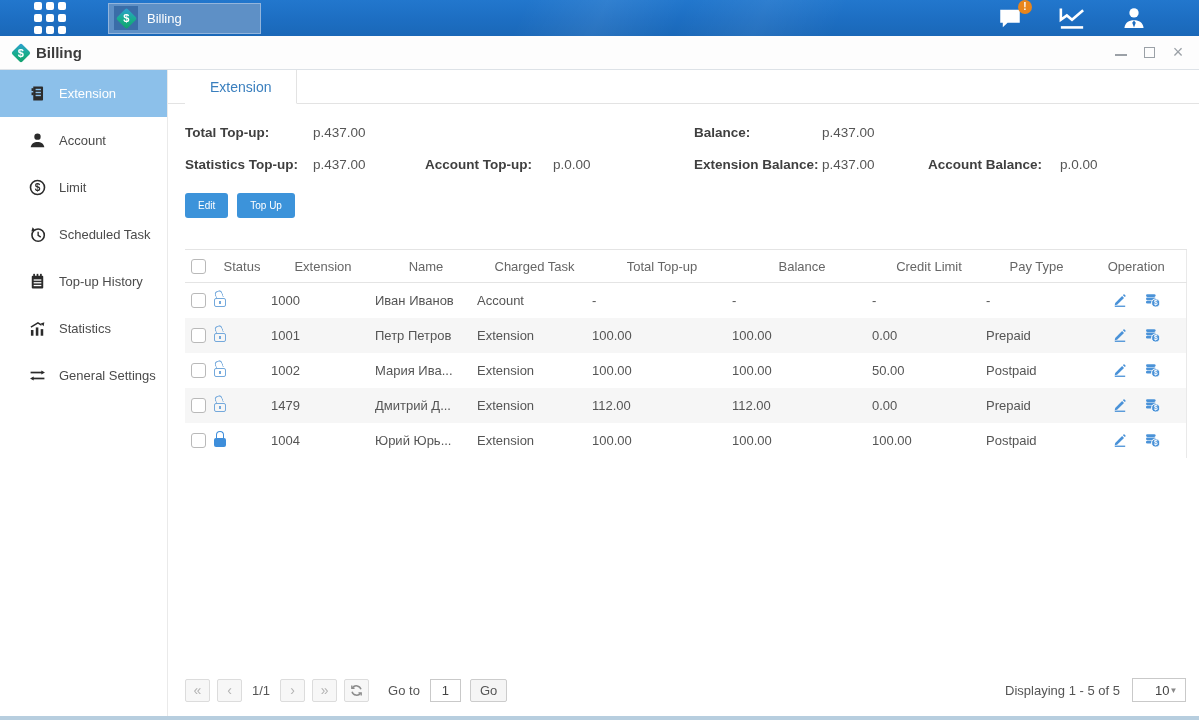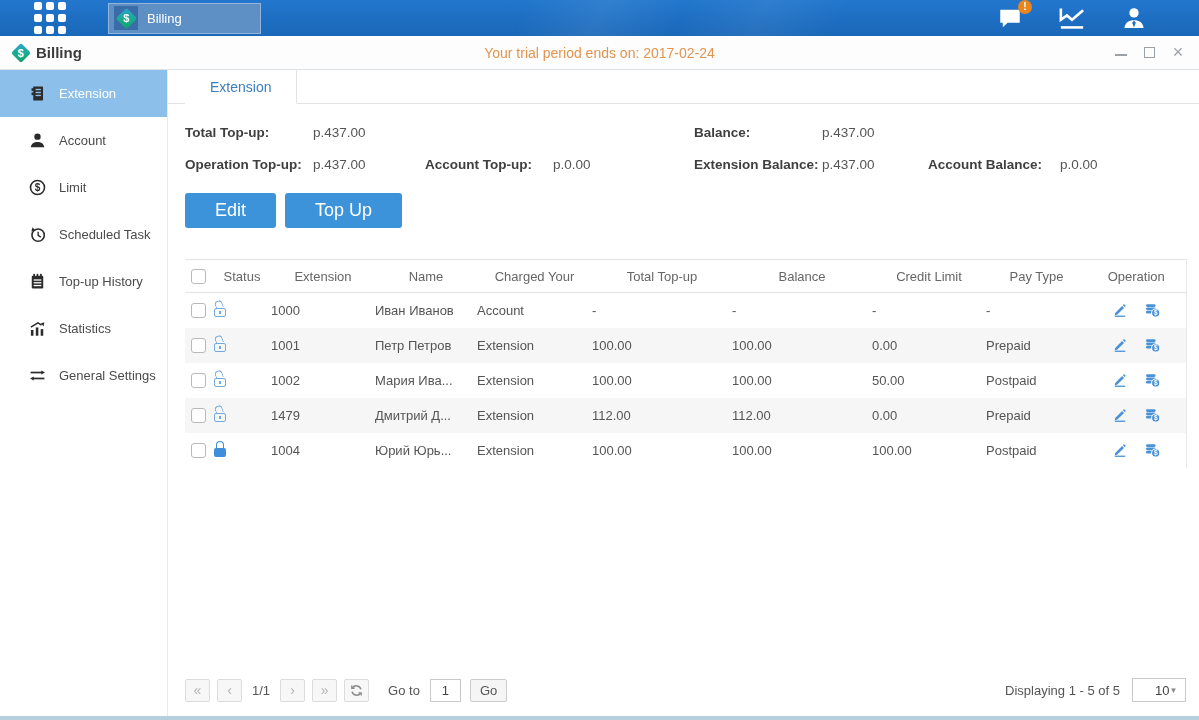--- a/index.html
+++ b/index.html
@@ -51,21 +51,21 @@
 
   
   .summary { margin-top:21px; display:grid; grid-template-columns:240px 269px 234px 1fr; row-gap:17px; font-size:13.5px; }
   .pair { display:flex; align-items:baseline; }
   .pair b { color:#3f3f3f; min-width:128px; font-weight:bold; }
   .pair span { color:#555; }
   .span2 { grid-column:span 2; }
 
   
   .actions { margin-top:21px; display:flex; gap:9px; }
-  .btn-blue { background:#3c93da; color:#fff; border:none; border-radius:3px; font-size:18px; padding:7px 30px;
+  .btn-blue { background:#3c93da; color:#fff; border:none; border-radius:3px; font-size:10px; padding:7px 13px;
       font-family:"Liberation Sans",sans-serif; cursor:pointer; }
 
   
   table { margin-top:31px; width:1001px; border-collapse:collapse; table-layout:fixed; font-size:13px; color:#555;
       border-right:1px solid #e9e9e9; }
   thead th { height:33px; font-weight:normal; color:#666; text-align:center; border-top:1px solid #e4e4e4; border-bottom:1px solid #e4e4e4; }
   tbody td { height:35px; text-align:left; }
   tbody tr:nth-child(even) { background:#f6f6f6; }
   th.c-cb, td.c-cb { text-align:left; padding-left:6px; }
   input[type=checkbox] { appearance:none; -webkit-appearance:none; width:15px; height:15px; border:1px solid #b9b9b9;
@@ -153,21 +153,20 @@
     </div>
   </div>
 
   <div class="titlebar">
     <div class="t-left">
       <span class="diamond">
           <i>$</i>
         </span>
       <span class="app-title">Billing</span>
     </div>
-    <div class="trial">Your trial period ends on: 2017-02-24</div>
     <div class="win-controls">
       <span class="wc wc-min"></span>
       <span class="wc">
           <span class="wc-max"></span>
         </span>
       <span class="wc wc-close">×</span>
     </div>
   </div>
 
   <div class="main">
@@ -247,21 +246,21 @@
       <div class="summary">
         <div class="pair span2">
           <b>Total Top-up:</b>
           <span>p.437.00</span>
         </div>
         <div class="pair span2">
           <b>Balance:</b>
           <span>p.437.00</span>
         </div>
         <div class="pair">
-          <b>Operation Top-up:</b>
+          <b>Statistics Top-up:</b>
           <span>p.437.00</span>
         </div>
         <div class="pair">
           <b>Account Top-up:</b>
           <span>p.0.00</span>
         </div>
         <div class="pair">
           <b>Extension Balance:</b>
           <span>p.437.00</span>
         </div>
@@ -288,21 +287,21 @@
             <col style="width:114px">
             <col style="width:101px">
             <col style="width:99px">
         </colgroup>
         <thead>
           <tr>
             <th class="c-cb"><input type="checkbox" style=""></th>
             <th>Status</th>
             <th>Extension</th>
             <th>Name</th>
-            <th>Charged Your</th>
+            <th>Charged Task</th>
             <th>Total Top-up</th>
             <th>Balance</th>
             <th>Credit Limit</th>
             <th>Pay Type</th>
             <th>Operation</th>
           </tr>
         </thead>
         <tbody>
             <tr>
               <td class="c-cb"><input type="checkbox" style=""></td>

